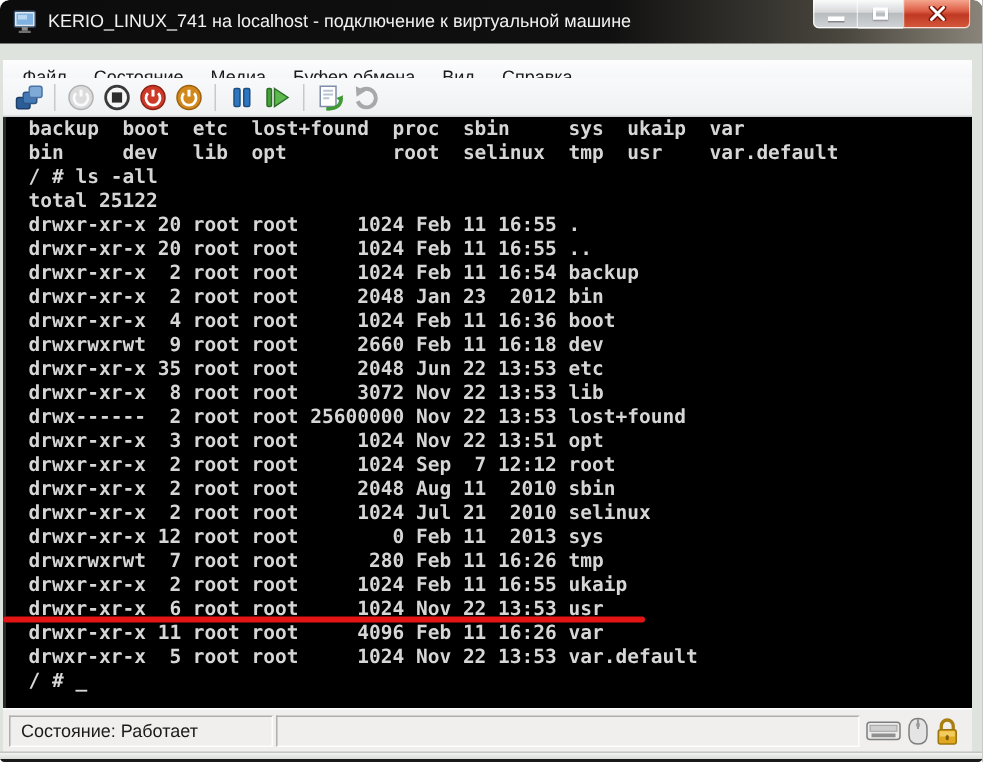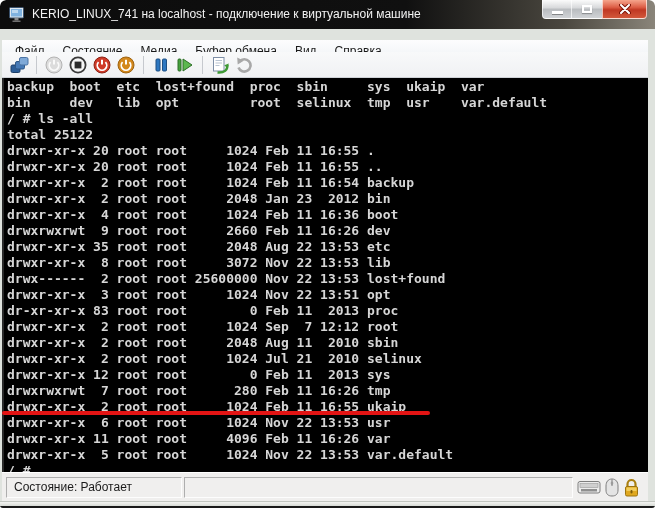--- a/index.html
+++ b/index.html
@@ -42,21 +42,21 @@
   .tool-btn { width:22px; height:22px; display:flex; align-items:center;
               justify-content:center; margin:0 1px; border-radius:3px; }
   .tool-sep { width:1px; height:18px; background:#c6c9ce; margin:0 5px; }
 
   
   .terminal { position:absolute; left:2px; top:78px; width:646px; height:394px;
               background:#000; overflow:hidden; padding:1px 0 0 5px;
               font-family:"DejaVu Sans Mono", monospace; font-weight:700;
               font-size:13px; line-height:16px; color:#d6d6d6;
               box-shadow:inset 2px 0 0 #2a2a2a; }
-  .tline { white-space:pre; height:16px; }
+  .tline { white-space:pre; height:16px;margin-left:12px; }
   .red-underline { position:absolute; left:2px; top:411px; width:428px; height:4px;
                    background:#e31414; border-radius:2px; z-index:6; }
 
   
   .statusbar { position:absolute; left:2px; top:472px; width:646px; height:29px;
                background:#f0efee; border-top:1px solid #fff;
                display:flex; align-items:center; padding:3px 4px; }
   .status-panel { height:21px; border:1px solid; border-color:#aeaeae #fdfdfd #fdfdfd #aeaeae;
                   display:flex; align-items:center; padding:0 7px; font-size:12px;
                   color:#1a1a1a; background:#f0efee; }
@@ -178,26 +178,25 @@
 
   <div class="tline">backup  boot  etc  lost+found  proc  sbin     sys  ukaip  var</div>
       <div class="tline">bin     dev   lib  opt         root  selinux  tmp  usr    var.default</div>
       <div class="tline">/ # ls -all</div>
       <div class="tline">total 25122</div>
       <div class="tline">drwxr-xr-x 20 root root     1024 Feb 11 16:55 .</div>
       <div class="tline">drwxr-xr-x 20 root root     1024 Feb 11 16:55 ..</div>
       <div class="tline">drwxr-xr-x  2 root root     1024 Feb 11 16:54 backup</div>
       <div class="tline">drwxr-xr-x  2 root root     2048 Jan 23  2012 bin</div>
       <div class="tline">drwxr-xr-x  4 root root     1024 Feb 11 16:36 boot</div>
-      <div class="tline">drwxrwxrwt  9 root root     2660 Feb 11 16:26 dev</div>
-      <div class="tline">drwxr-xr-x 35 root root     2048 Aug 22 13:53 etc</div>
+      <div class="tline">drwxrwxrwt  9 root root     2660 Feb 11 16:18 dev</div>
+      <div class="tline">drwxr-xr-x 35 root root     2048 Jun 22 13:53 etc</div>
       <div class="tline">drwxr-xr-x  8 root root     3072 Nov 22 13:53 lib</div>
       <div class="tline">drwx------  2 root root 25600000 Nov 22 13:53 lost+found</div>
       <div class="tline">drwxr-xr-x  3 root root     1024 Nov 22 13:51 opt</div>
-      <div class="tline">dr-xr-xr-x 83 root root        0 Feb 11  2013 proc</div>
       <div class="tline">drwxr-xr-x  2 root root     1024 Sep  7 12:12 root</div>
       <div class="tline">drwxr-xr-x  2 root root     2048 Aug 11  2010 sbin</div>
       <div class="tline">drwxr-xr-x  2 root root     1024 Jul 21  2010 selinux</div>
       <div class="tline">drwxr-xr-x 12 root root        0 Feb 11  2013 sys</div>
       <div class="tline">drwxrwxrwt  7 root root      280 Feb 11 16:26 tmp</div>
       <div class="tline">drwxr-xr-x  2 root root     1024 Feb 11 16:55 ukaip</div>
       <div class="tline">drwxr-xr-x  6 root root     1024 Nov 22 13:53 usr</div>
       <div class="tline">drwxr-xr-x 11 root root     4096 Feb 11 16:26 var</div>
       <div class="tline">drwxr-xr-x  5 root root     1024 Nov 22 13:53 var.default</div>
       <div class="tline">/ # _</div>

